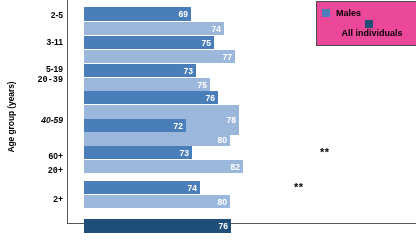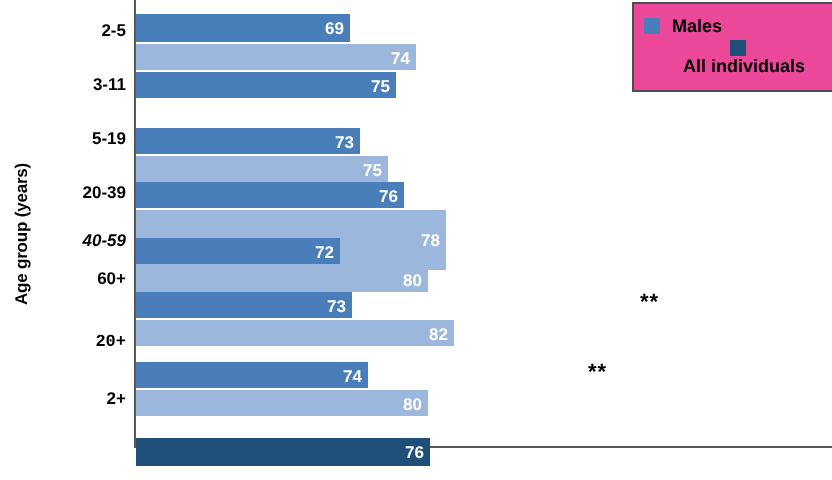--- a/index.html
+++ b/index.html
@@ -72,21 +72,21 @@
   #plot-inner {
     position: absolute;
     left: 0px;
     top: 0px;
     right: 0px;
     bottom: 0px;
   }
 
   .bar {
     position: absolute;
-    left: 0px;
+    left: 16px;
     box-sizing: border-box;
   }
   .bar.males   { background: #4a7ebb; }
   .bar.females { background: #9cb7dc; }
   .bar.all     { background: #1f4e79; }
 
   .bar-value {
     position: absolute;
     right: 3px;
     top: 50%;
@@ -145,39 +145,42 @@
 <div id="figure">
 
   <div id="ylabel">
     <span>Age group (years)</span>
   </div>
 
   <div id="ticks">
     <div class="tick" style="top:15px;">2-5</div>
     <div class="tick" style="top:42px;">3-11</div>
     <div class="tick" style="top:69px;">5-19</div>
-    <div class="tick" style="top:96px;">20-39</div>
+    <div class="tick" style="top:80px;font-family:Liberation Mono, monospace;">20-39</div>
     <div class="tick" style="top:120px;font-style:italic;">40-59</div>
-    <div class="tick" style="top:139px;margin-left:13px;">60+</div>
+    <div class="tick" style="top:156px;margin-left:13px;">60+</div>
     <div class="tick" style="top:171px;font-family:Liberation Mono, monospace;">20+</div>
     <div class="tick" style="top:199px;">2+</div>
   </div>
 
   <div id="plot">
     <div id="plot-inner">
 
       <div class="bar males" style="top:7px;  height:14px; width:107px;">
         <span class="bar-value">69</span>
       </div>
       <div class="bar females" style="top:22px; height:13px; width:140px;">
         <span class="bar-value">74</span>
       </div>
 
       <div class="bar males" style="top:36px; height:13px; width:130px;">
         <span class="bar-value">75</span>
+      </div>
+      <div class="bar females" style="top:50px; height:13px; width:151px;">
+        <span class="bar-value">77</span>
       </div>
 
       <div class="bar males" style="top:64px; height:13px; width:112px;">
         <span class="bar-value">73</span>
       </div>
       <div class="bar females" style="top:78px; height:13px; width:126px;">
         <span class="bar-value">75</span>
       </div>
 
       <div class="bar males" style="top:91px; height:13px; width:134px;">

